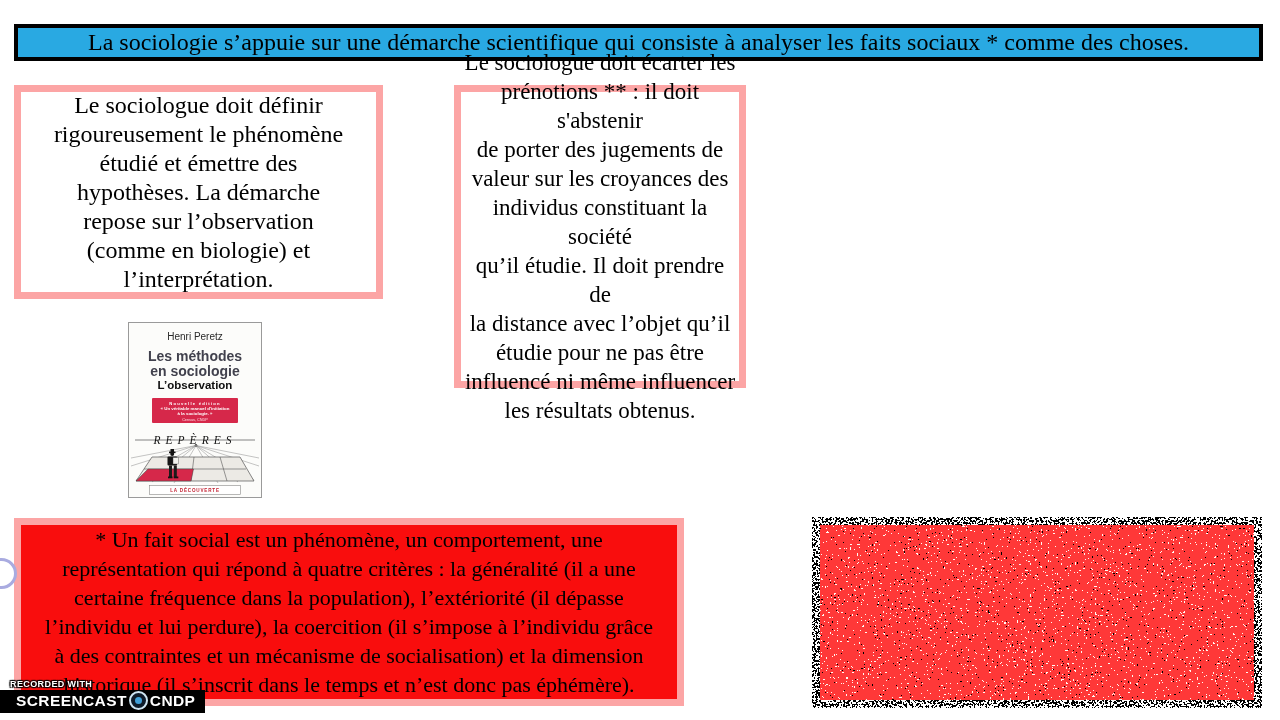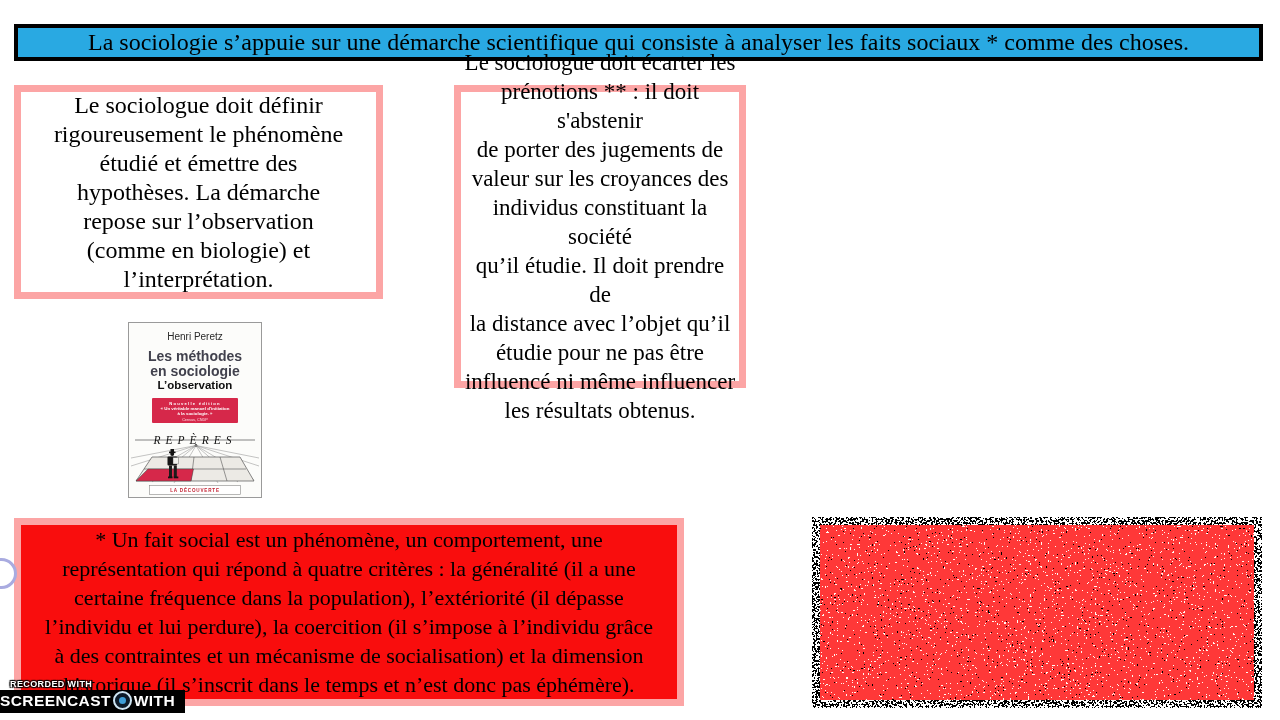--- a/index.html
+++ b/index.html
@@ -29,21 +29,21 @@
 
   
   .stray-circle{position:absolute;left:-14px;top:558px;width:25px;height:25px;border-radius:50%;
                 border:3px solid #a9abe0;background:transparent;}
 
   
   .wm{position:absolute;left:0;top:679px;z-index:6;font-family:"Liberation Sans",sans-serif;}
   .wm-top{margin:0 0 1px 10px;font-size:9px;font-weight:bold;color:#fff;letter-spacing:.4px;
           text-shadow:-1px -1px 1px #000,1px -1px 1px #000,-1px 1px 1px #000,1px 1px 1px #000;}
   .wm-bottom{display:inline-flex;align-items:center;background:#000;color:#fff;font-weight:bold;
-             font-size:15.5px;letter-spacing:.4px;padding:1px 10px 3px 0;}
+             font-size:15.5px;letter-spacing:.4px;padding:1px 10px 3px 16px;}
   .wm-dot{width:15px;height:15px;border-radius:50%;background:#0d1b2a;border:2px solid #cde4f2;
           display:inline-flex;align-items:center;justify-content:center;margin:0 2px;flex:none;}
   .wm-dot-inner{width:7px;height:7px;border-radius:50%;background:#3f9fd8;}
 </style>
 </head>
 <body>
 
 <div class="stage">
 
   <div class="banner">
@@ -153,17 +153,17 @@
 
   <div class="stray-circle"></div>
 
   <div class="wm">
     <div class="wm-top">RECORDED WITH</div>
     <div class="wm-bottom">
       <span>SCREENCAST</span>
       <span class="wm-dot">
         <span class="wm-dot-inner"></span>
       </span>
-      <span>WITH</span>
+      <span>CNDP</span>
     </div>
   </div>
 
 </div>
 
 </body></html>

